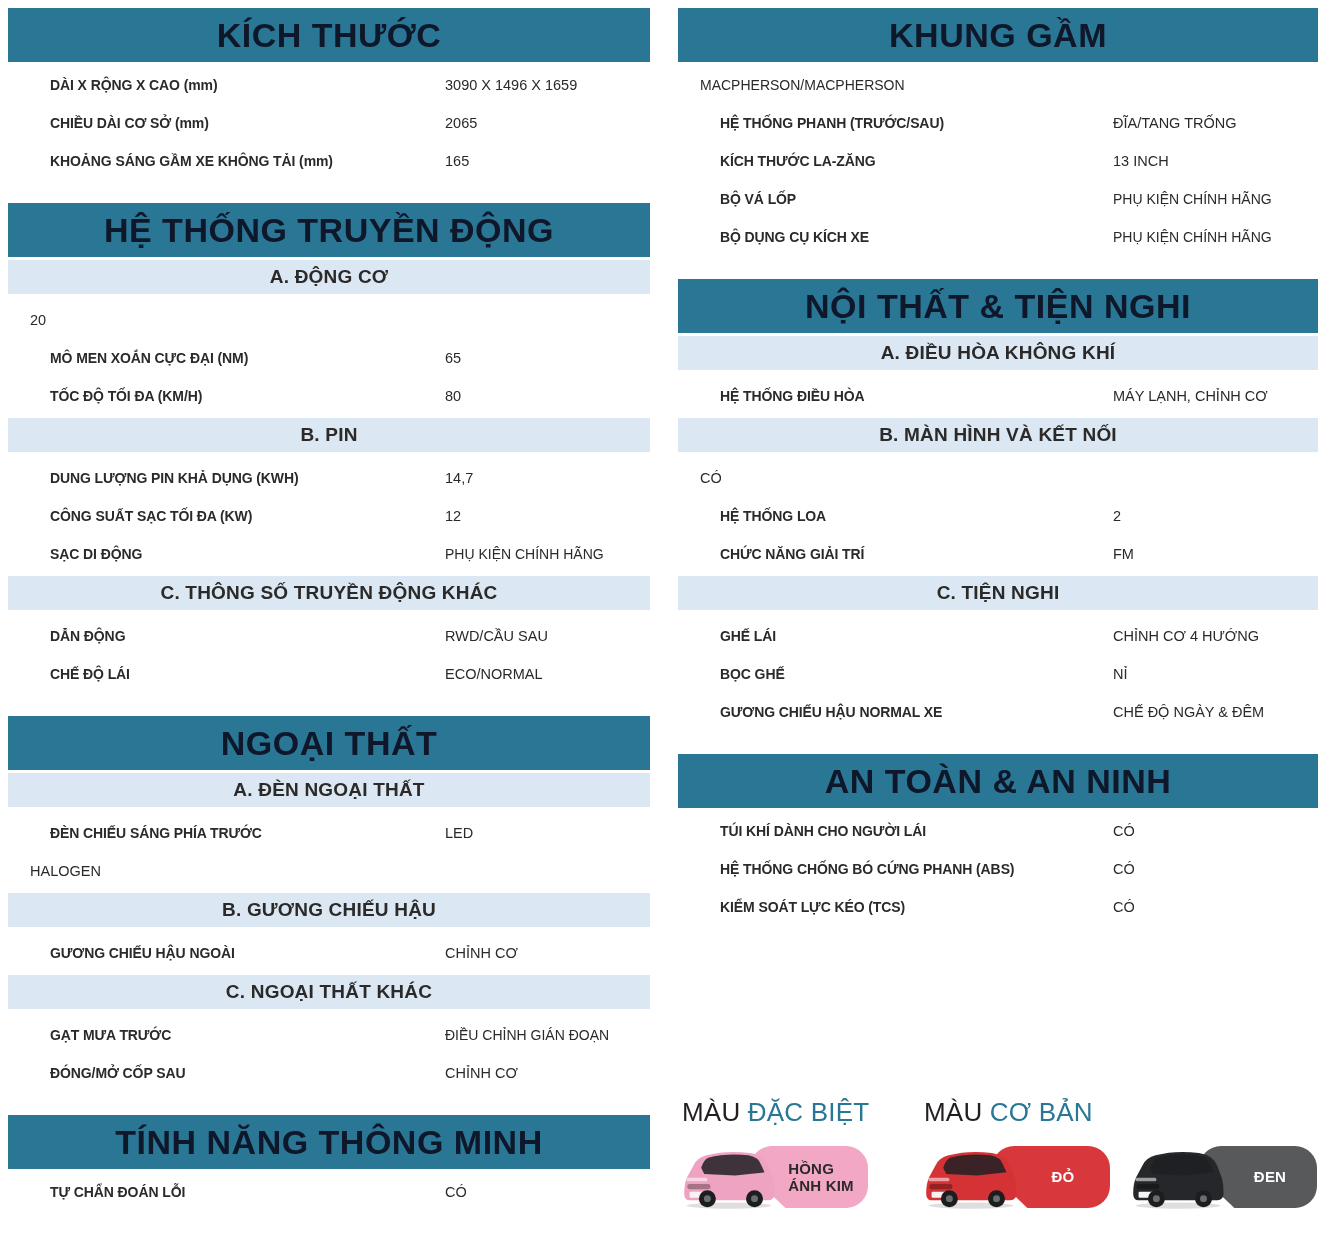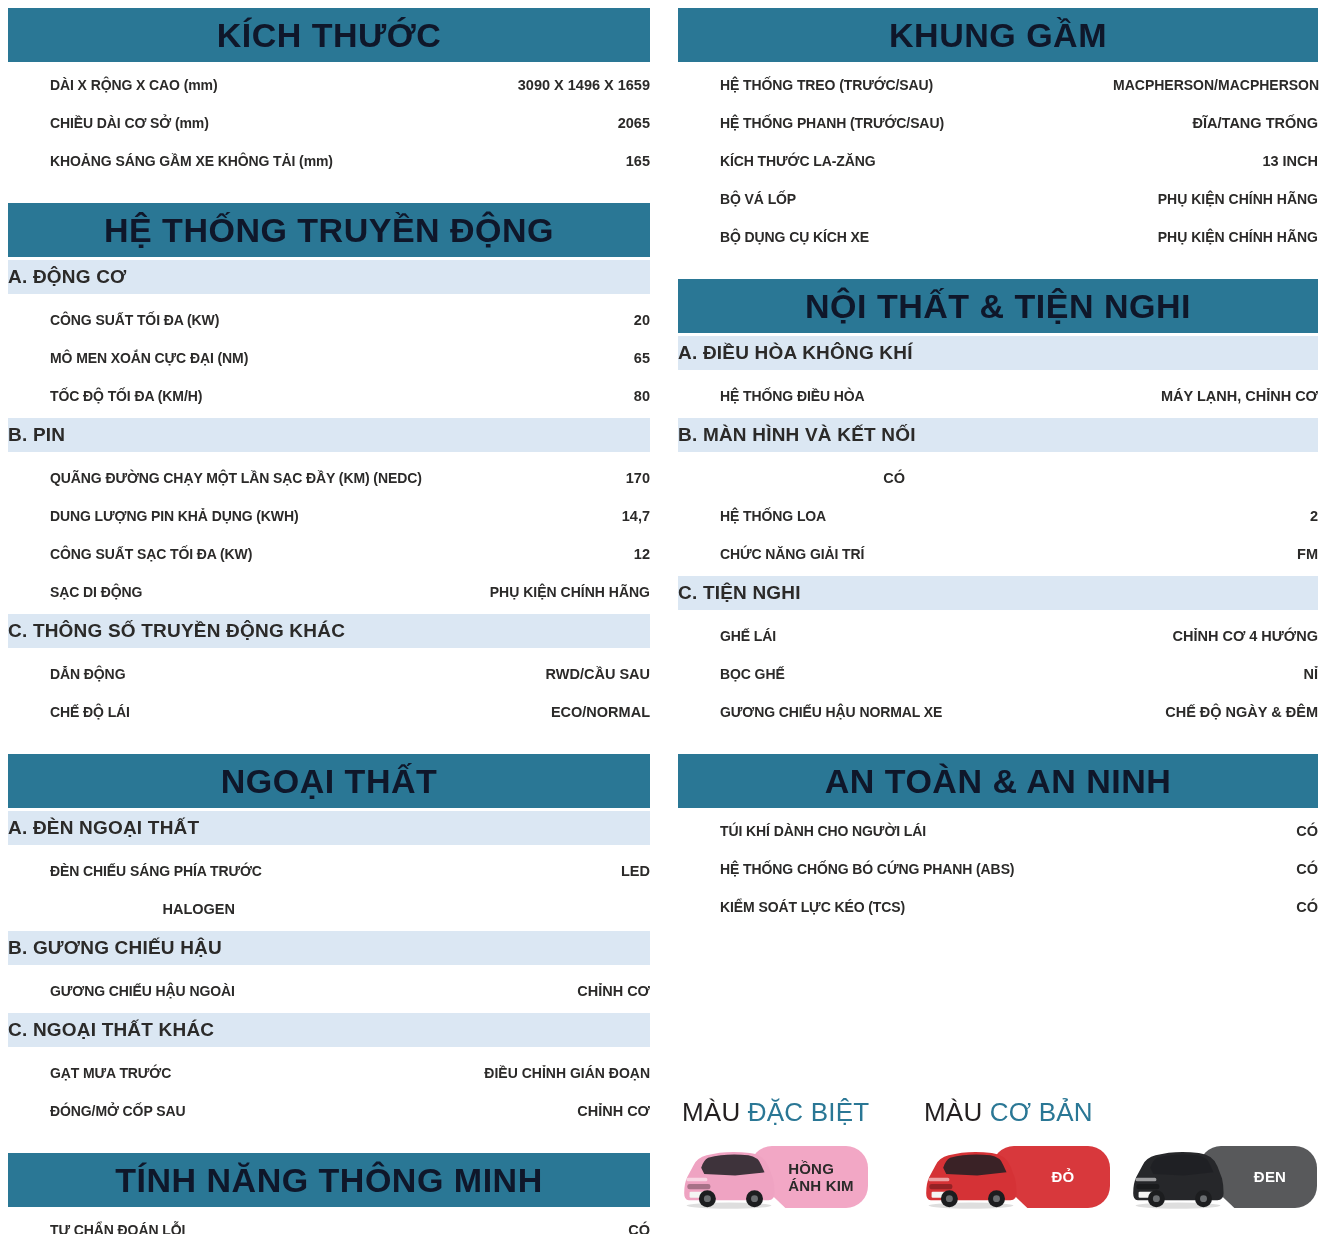--- a/index.html
+++ b/index.html
@@ -29,20 +29,21 @@
     text-align:center;
     height:54px;
     line-height:55px;
     letter-spacing:0.5px;
   }
   .sub-h{
     background:var(--lightblue);
     color:#2B2A29;
     font-size:19px;
     font-weight:700;
+    text-align:center;
     height:34px;
     line-height:34px;
     margin:3px 0;
     letter-spacing:0.2px;
   }
   .rows{padding-top:4px;}
   .row{
     display:flex;
     align-items:center;
     min-height:38px;
@@ -53,23 +54,23 @@
     font-size:14px;
     font-weight:700;
     letter-spacing:-0.1px;
     line-height:1.3;
     white-space:pre-line;
     padding-left:20px;
   }
   .val{
     width:205px;
     flex:none;
-    text-align:right;
+    text-align:left;
     font-size:14.5px;
-    font-weight:700;
+    font-weight:400;
   }
   .val.small{font-size:14px;letter-spacing:0;}
 
   
   .colors{
     display:flex;
     gap:30px;
     margin-top:148px;
   }
   .colors-title{
@@ -162,39 +163,34 @@
           <span class="val">165</span>
         </div>
       </div>
     </section>
 
     <section>
       <h2 class="sec-h">HỆ THỐNG TRUYỀN ĐỘNG</h2>
       <div class="sub-h">A. ĐỘNG CƠ</div>
       <div class="rows">
         <div class="row">
-          <span class="lbl">CÔNG SUẤT TỐI ĐA (KW)</span>
           <span class="val">20</span>
         </div>
         <div class="row">
           <span class="lbl">MÔ MEN XOẮN CỰC ĐẠI (NM)</span>
           <span class="val">65</span>
         </div>
         <div class="row">
           <span class="lbl">TỐC ĐỘ TỐI ĐA (KM/H)</span>
           <span class="val">80</span>
         </div>
       </div>
       <div class="sub-h">B. PIN</div>
       <div class="rows">
         <div class="row">
-          <span class="lbl">QUÃNG ĐƯỜNG CHẠY MỘT LẦN SẠC ĐẦY (KM) (NEDC)</span>
-          <span class="val">170</span>
-        </div>
-        <div class="row">
           <span class="lbl">DUNG LƯỢNG PIN KHẢ DỤNG (KWH)</span>
           <span class="val">14,7</span>
         </div>
         <div class="row">
           <span class="lbl">CÔNG SUẤT SẠC TỐI ĐA (KW)</span>
           <span class="val">12</span>
         </div>
         <div class="row">
           <span class="lbl">SẠC DI ĐỘNG</span>
           <span class="val small">PHỤ KIỆN CHÍNH HÃNG</span>
@@ -257,21 +253,20 @@
     </section>
 
   </div>
 
   <div class="col col-right">
 
     <section>
       <h2 class="sec-h">KHUNG GẦM</h2>
       <div class="rows">
         <div class="row">
-          <span class="lbl">HỆ THỐNG TREO (TRƯỚC/SAU)</span>
           <span class="val small">MACPHERSON/MACPHERSON</span>
         </div>
         <div class="row">
           <span class="lbl">HỆ THỐNG PHANH (TRƯỚC/SAU)</span>
           <span class="val">ĐĨA/TANG TRỐNG</span>
         </div>
         <div class="row">
           <span class="lbl">KÍCH THƯỚC LA-ZĂNG</span>
           <span class="val">13 INCH</span>
         </div>

